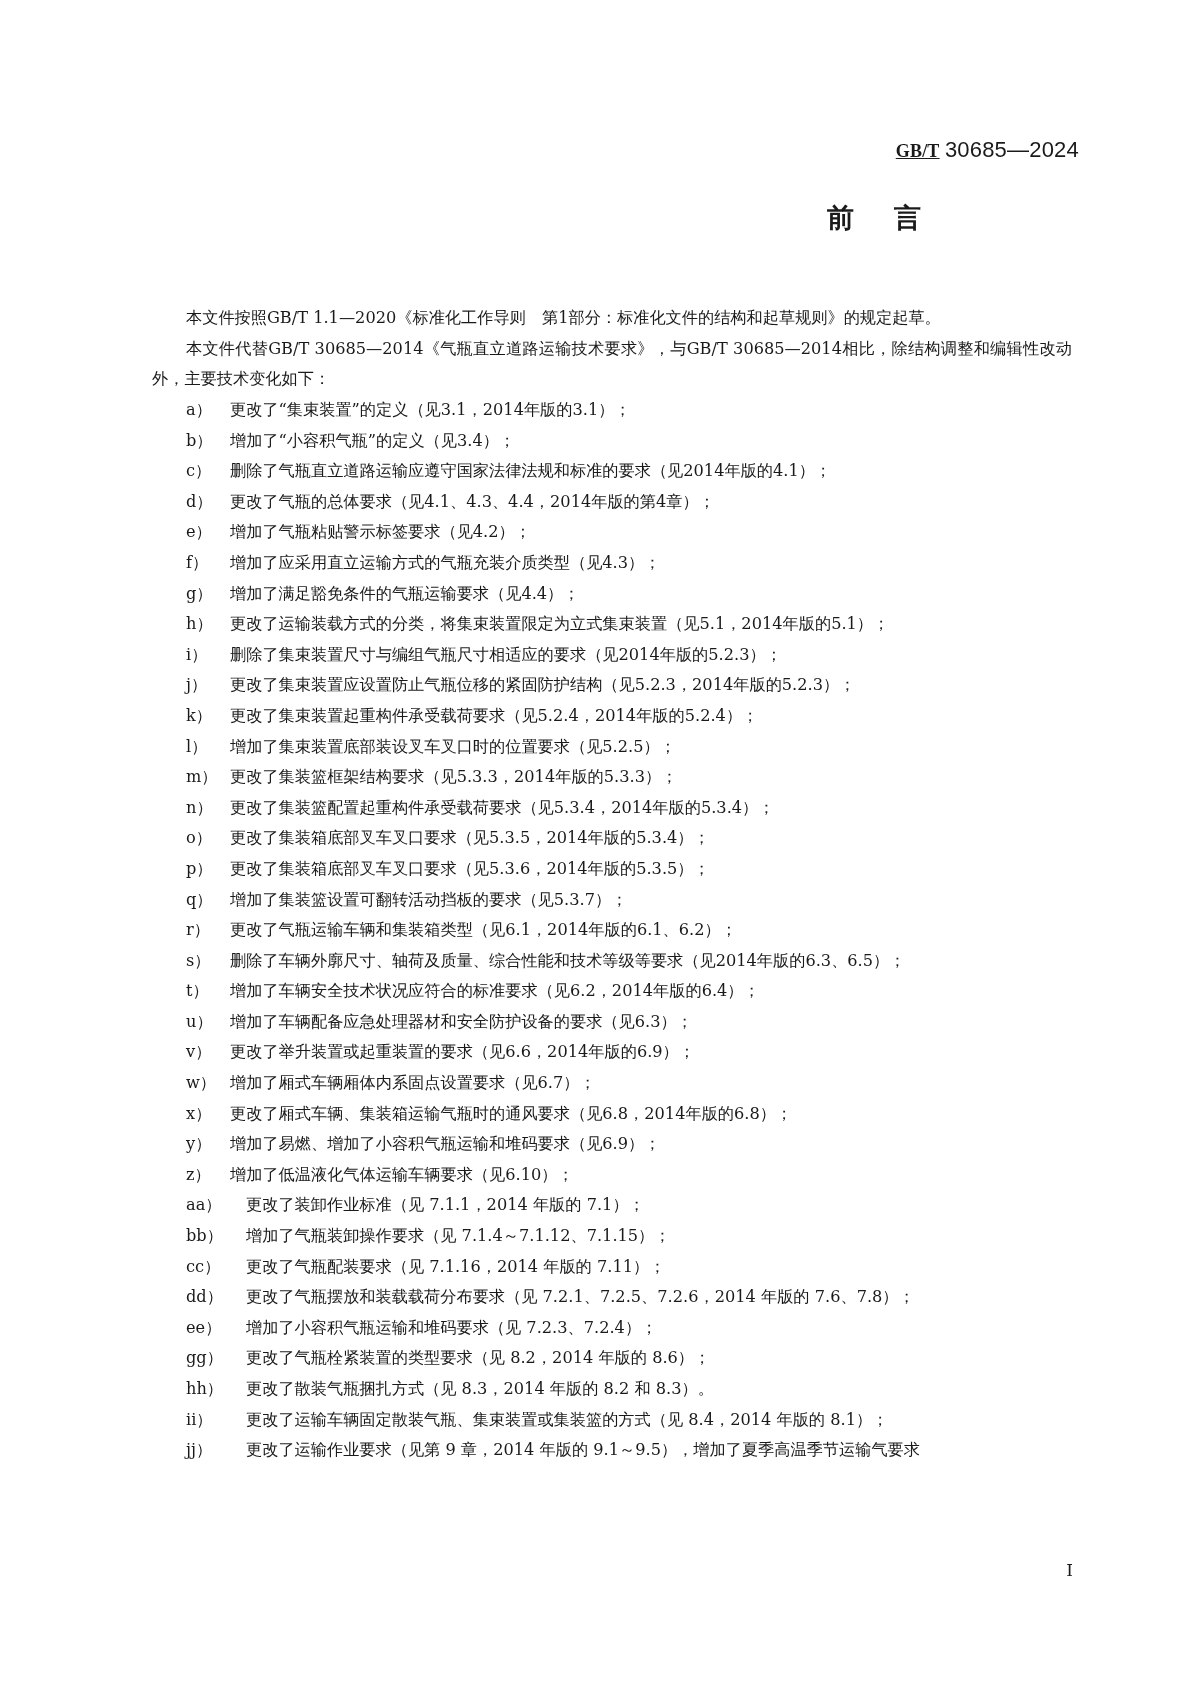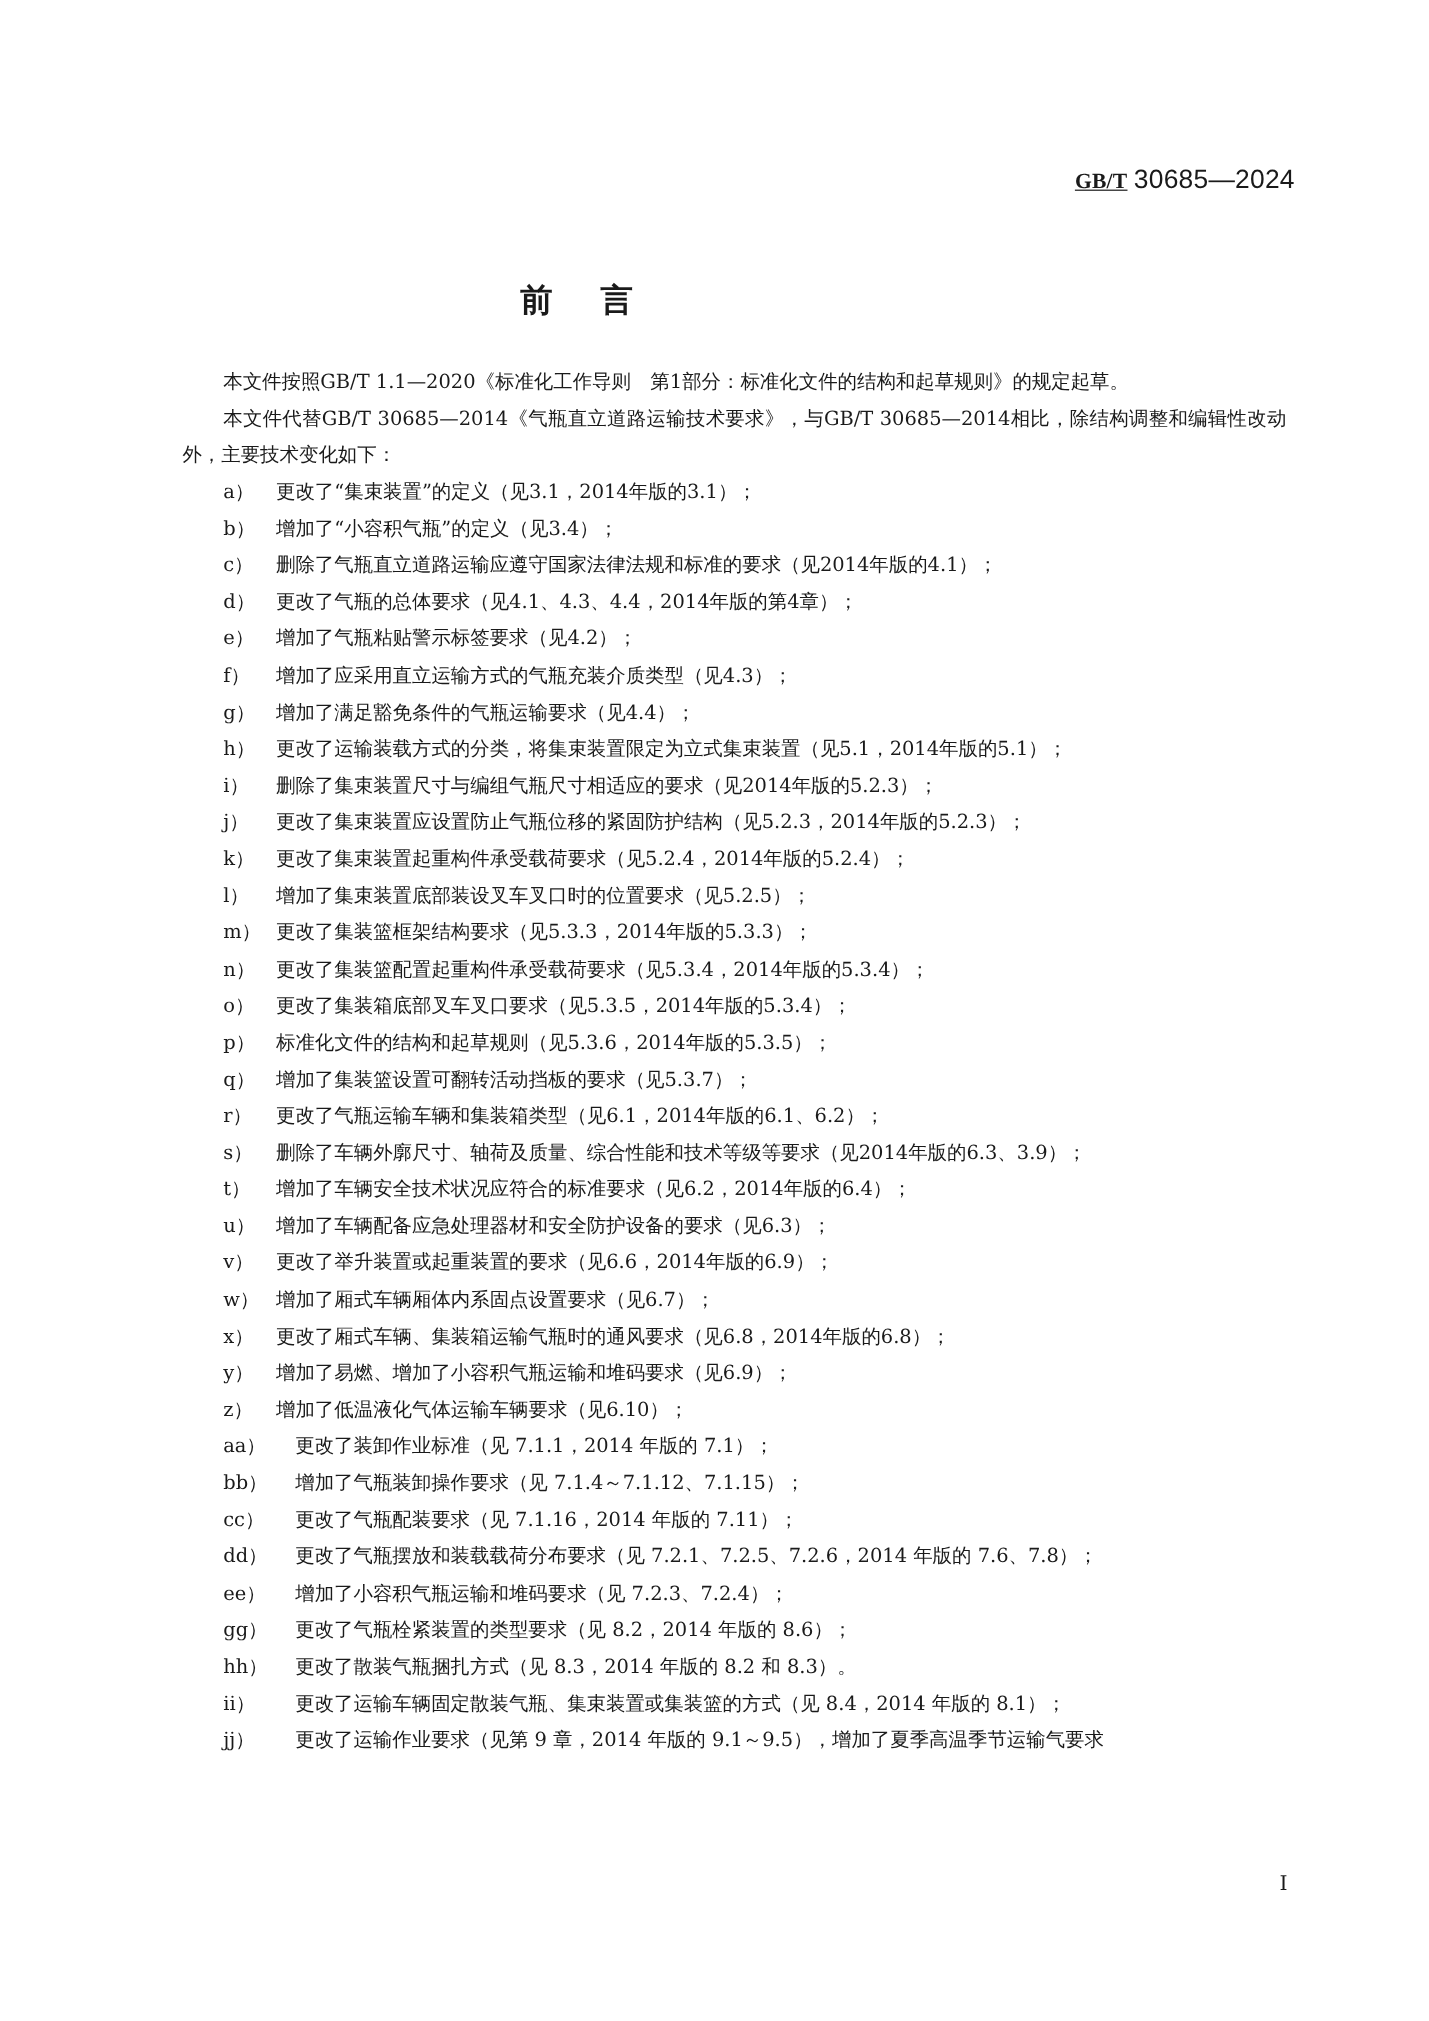--- a/index.html
+++ b/index.html
@@ -1,22 +1,22 @@
 <!DOCTYPE html>
 <html><head>
 <meta charset="utf-8">
 <style>
   html, body { margin: 0; padding: 0; background: #ffffff; }
   body { width: 1191px; height: 1684px; position: relative; overflow: hidden; color: #1a1a1a;
          font-family: "DejaVu Serif", "Liberation Serif", serif; }
   .std-code { position: absolute; top: 137px; right: 112px; font-size: 16px; letter-spacing: 0.2px; }
   .std-code .prefix { font-family: "Liberation Serif", "DejaVu Serif", serif; font-weight: bold; font-size: 18px; text-decoration: underline; }
   .std-code .num { font-family: "Liberation Sans", "DejaVu Sans", sans-serif; font-size: 22px; }
-  .title { position: absolute; top: 200px; left: 0; width: 961px; text-align: center;
-           font-family: "DejaVu Sans", "Liberation Sans", sans-serif; font-weight: bold; font-size: 27px; letter-spacing: 40px; text-indent: 40px; margin-top: 32px; }
+  .title { position: absolute; top: 200px; left: 0; width: 961px; text-align: right;
+           font-family: "DejaVu Sans", "Liberation Sans", sans-serif; font-weight: bold; font-size: 27px; letter-spacing: 40px; text-indent: 40px; }
   .body { position: absolute; top: 303px; left: 152px; width: 920px; font-size: 16.2px; }
   .para { text-indent: 34px; line-height: 30px; margin: 0 0 1px 0; text-align: justify; }
   .list { margin: 0; padding: 0; list-style: none; }
   .list li { display: flex; height: 30.6px; line-height: 30.6px; padding-left: 34px; white-space: nowrap; }
   .list li .lbl { width: 44px; flex: none; }
   .list li.dbl .lbl { width: 60px; }
   .page-num { position: absolute; top: 1560px; right: 118px; font-size: 17px; }
 </style>
 </head>
 <body>
@@ -87,33 +87,33 @@
       <li>
         <span class="lbl">n）</span>
         <span class="txt">更改了集装篮配置起重构件承受载荷要求（见5.3.4，2014年版的5.3.4）；</span>
       </li>
       <li>
         <span class="lbl">o）</span>
         <span class="txt">更改了集装箱底部叉车叉口要求（见5.3.5，2014年版的5.3.4）；</span>
       </li>
       <li>
         <span class="lbl">p）</span>
-        <span class="txt">标准化文件的结构和起草规则（见5.3.6，2014年版的5.3.5）；</span>
+        <span class="txt">更改了集装箱底部叉车叉口要求（见5.3.6，2014年版的5.3.5）；</span>
       </li>
       <li>
         <span class="lbl">q）</span>
         <span class="txt">增加了集装篮设置可翻转活动挡板的要求（见5.3.7）；</span>
       </li>
       <li>
         <span class="lbl">r）</span>
         <span class="txt">更改了气瓶运输车辆和集装箱类型（见6.1，2014年版的6.1、6.2）；</span>
       </li>
       <li>
         <span class="lbl">s）</span>
-        <span class="txt">删除了车辆外廓尺寸、轴荷及质量、综合性能和技术等级等要求（见2014年版的6.3、3.9）；</span>
+        <span class="txt">删除了车辆外廓尺寸、轴荷及质量、综合性能和技术等级等要求（见2014年版的6.3、6.5）；</span>
       </li>
       <li>
         <span class="lbl">t）</span>
         <span class="txt">增加了车辆安全技术状况应符合的标准要求（见6.2，2014年版的6.4）；</span>
       </li>
       <li>
         <span class="lbl">u）</span>
         <span class="txt">增加了车辆配备应急处理器材和安全防护设备的要求（见6.3）；</span>
       </li>
       <li>

